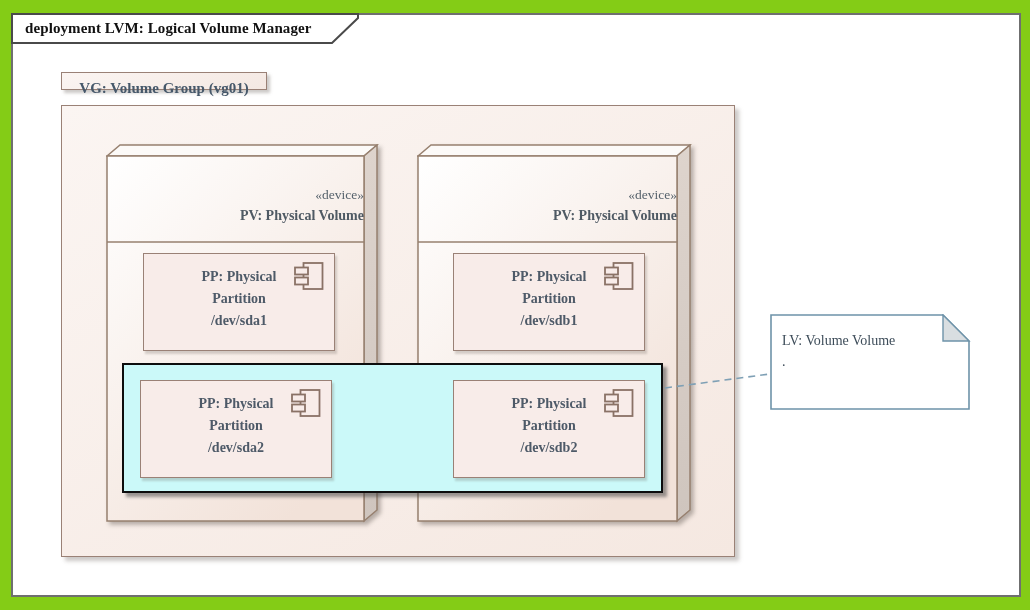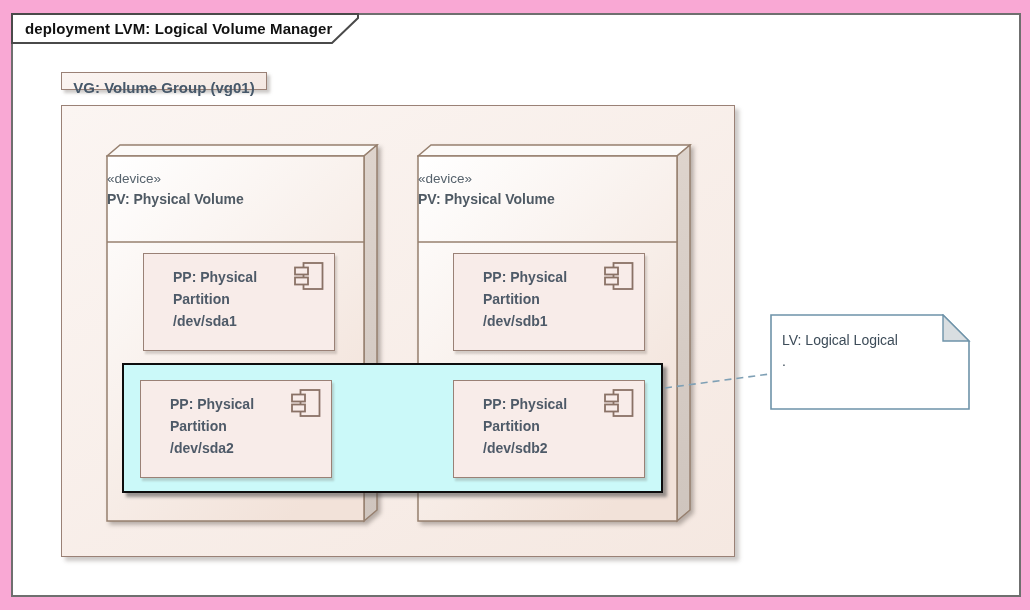--- a/index.html
+++ b/index.html
@@ -1,18 +1,18 @@
 <!DOCTYPE html>
 <html><head>
 <meta charset="utf-8">
 <style>
   html,body{margin:0;padding:0;background:#fff;}
   #canvas{
-    position:relative;width:1030px;height:610px;background:#f9a8d4;
-    font-family:Liberation Sans, sans-serif;overflow:hidden;
+    position:relative;width:1030px;height:610px;background:#84cc16;
+    font-family:Liberation Serif, serif;overflow:hidden;
   }
   .abs{position:absolute;}
 
   
   .frame{
     left:11px;top:13px;width:1010px;height:584px;box-sizing:border-box;
     border:2px solid #6f6f6f;background:#ffffff;z-index:0;
   }
   .frame-tab-svg{left:11px;top:13px;z-index:3;}
   .frame-title{
@@ -31,32 +31,32 @@
   .vg-body{
     left:61px;top:105px;width:674px;height:452px;box-sizing:border-box;
     background:linear-gradient(150deg,#fbf5f2 0%,#f5e8e1 100%);
     border:1.5px solid #9a8176;z-index:1;
     box-shadow:4px 4px 4px rgba(110,100,95,0.35);
   }
 
   
   .node-svg{z-index:2;filter:drop-shadow(3px 3px 2px rgba(100,90,85,0.45));}
   .node-header{
-    z-index:3;text-align:left;color:#4f5a64;line-height:21px;font-size:14px;font-weight:bold;
+    z-index:3;text-align:right;color:#4f5a64;line-height:21px;font-size:14px;font-weight:bold;margin-top:16px;
   }
   .node-header .stereo{font-weight:normal;font-size:13.5px;color:#57636d;}
 
   
   .pp{
     width:192px;height:98px;box-sizing:border-box;background:#f8ece9;
     border:1.5px solid #9a8176;z-index:4;
     box-shadow:2px 3px 2px rgba(100,90,85,0.25);
   }
   .pp .pp-text{
-    margin:12px auto 0 auto;width:132px;
+    margin:12px auto 0 auto;width:132px;text-align:center;
     font-size:14px;font-weight:bold;color:#4e5a68;line-height:22px;
   }
   .pp .comp-icon{position:absolute;top:8px;right:9px;}
   .pp-hl{z-index:6;}
 
   
   .lv-overlay{
     left:122px;top:363px;width:541px;height:130px;box-sizing:border-box;
     background:#cbf9f9;border:2.5px solid #0d0d0d;z-index:5;
     box-shadow:4px 4px 3px rgba(60,60,60,0.5);
@@ -170,17 +170,17 @@
 
   <svg class="abs connector-svg" width="1030" height="610" viewBox="0 0 1030 610">
     <line x1="665" y1="388" x2="770" y2="374" stroke="#7fa0b5" stroke-width="1.6" stroke-dasharray="7 5"></line>
   </svg>
 
   <svg class="abs note-svg" width="201" height="97" viewBox="0 0 201 97">
     <path d="M1,1 L173,1 L199,27 L199,95 L1,95 Z" fill="#ffffff" stroke="#6e93a9" stroke-width="1.6"></path>
     <path d="M173,1 L173,27 L199,27 Z" fill="#d9dee1" stroke="#6e93a9" stroke-width="1.4"></path>
   </svg>
   <div class="abs note-text">
-    <div>LV: Logical Logical</div>
+    <div>LV: Volume Volume</div>
     <div>.</div>
   </div>
 
 </div>
 
 </body></html>

